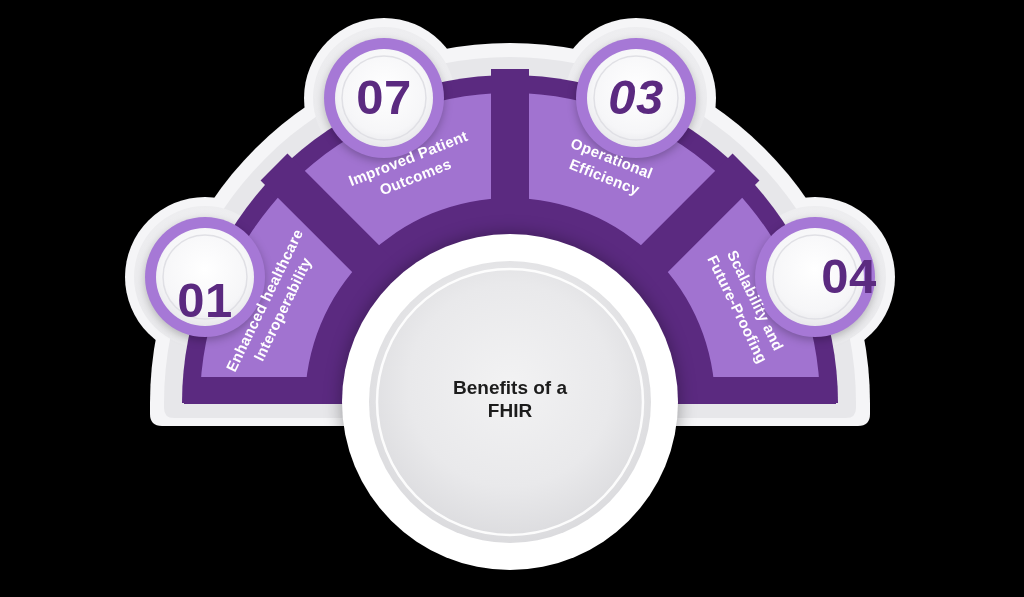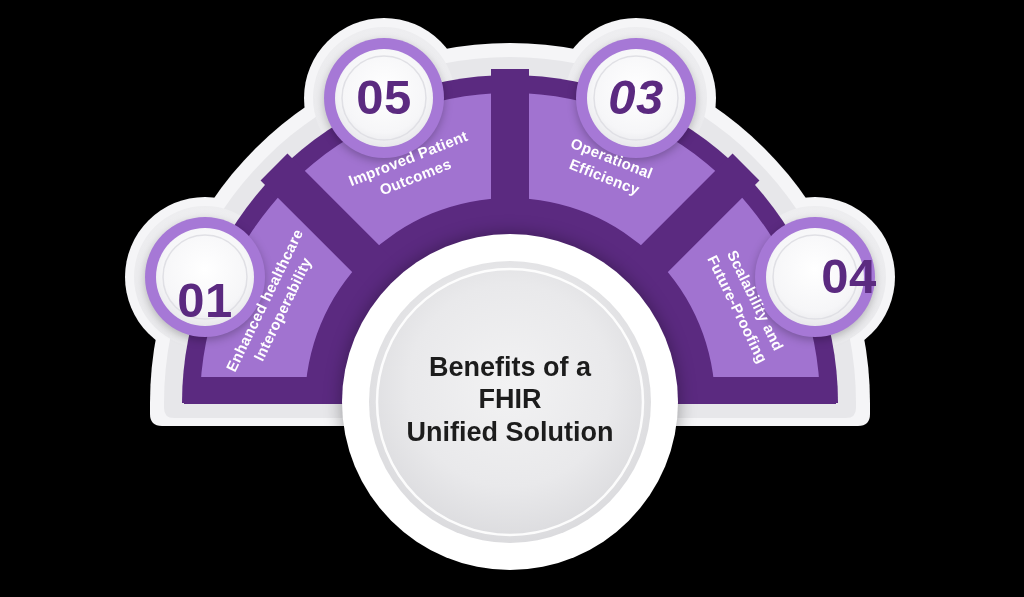--- a/index.html
+++ b/index.html
@@ -52,21 +52,21 @@
   .seg-label.r-mild-right  { transform: translate(-50%, -50%) rotate(21.5deg); }
   .seg-label.r-steep-right { transform: translate(-50%, -50%) rotate(64deg); }
 
   .center-title {
     position: absolute;
     left: 510px;
     top: 400px;
     transform: translate(-50%, -50%);
     text-align: center;
     color: #1c1c1c;
-    font-size: 27px;
+    font-size: 19px;
     font-weight: 700;
     line-height: 1.2;
     white-space: nowrap;
   }
 </style>
 </head>
 <body>
 
 <div class="stage">
 
@@ -136,21 +136,21 @@
     </g>
 
     <g class="center-circle-g">
       <circle cx="510" cy="402" r="168" fill="#ffffff"></circle>
       <circle fill="url(#centerGrad)" cx="510" cy="402" r="141"></circle>
       <circle class="center-inner-ring" cx="510" cy="402" r="133"></circle>
     </g>
   </svg>
 
   <div class="num" style="left:205px; top:277px;margin-top:24px;">01</div>
-  <div class="num" style="left:384px; top:98px;">05</div>
+  <div class="num" style="left:384px; top:98px;">07</div>
   <div class="num" style="left:636px; top:98px;font-style:italic;">03</div>
   <div class="num" style="left:849px; top:277px;">04</div>
 
   <div class="seg-label r-steep-left" style="left:274px; top:305px;">
     <span>Enhanced healthcare</span>
     <span>Interoperability</span>
   </div>
   <div class="seg-label r-mild-left" style="left:412px; top:168px;">
     <span>Improved Patient</span>
     <span>Outcomes</span>
@@ -160,16 +160,15 @@
     <span>Efficiency</span>
   </div>
   <div class="seg-label r-steep-right" style="left:746px; top:305px;">
     <span>Scalability and</span>
     <span>Future-Proofing</span>
   </div>
 
   <div class="center-title">
     <div>Benefits of a</div>
     <div>FHIR</div>
-    <div>Unified Solution</div>
   </div>
 
 </div>
 
 </body></html>

